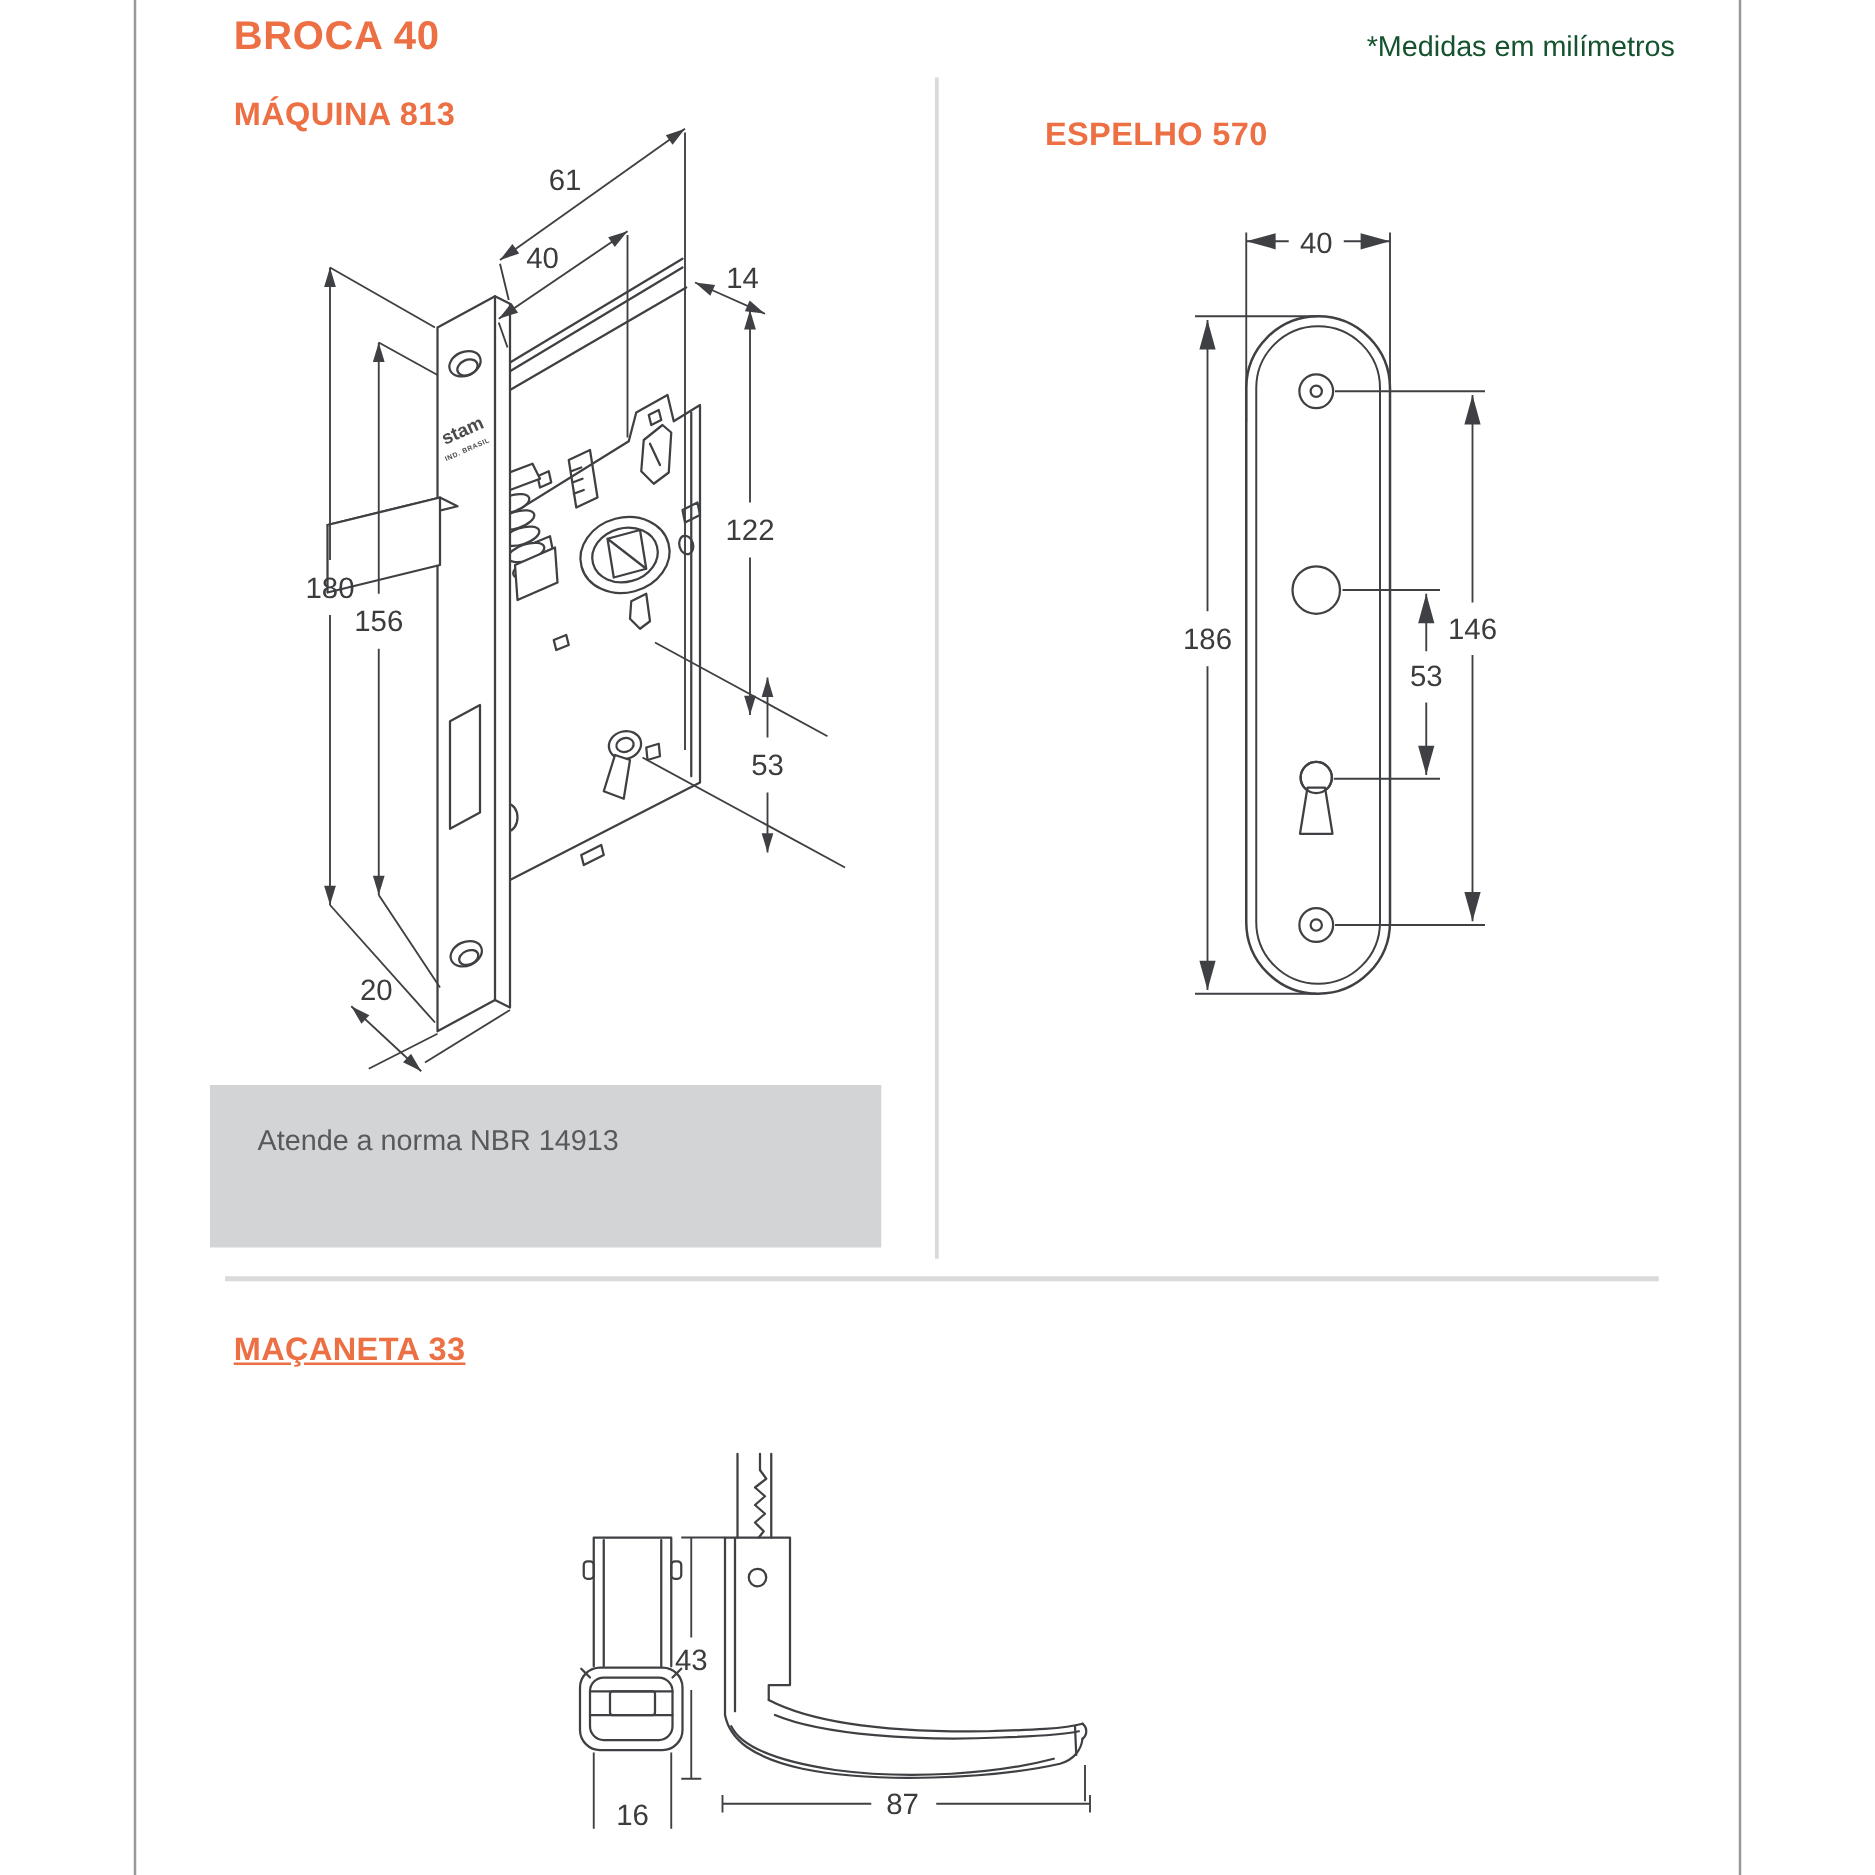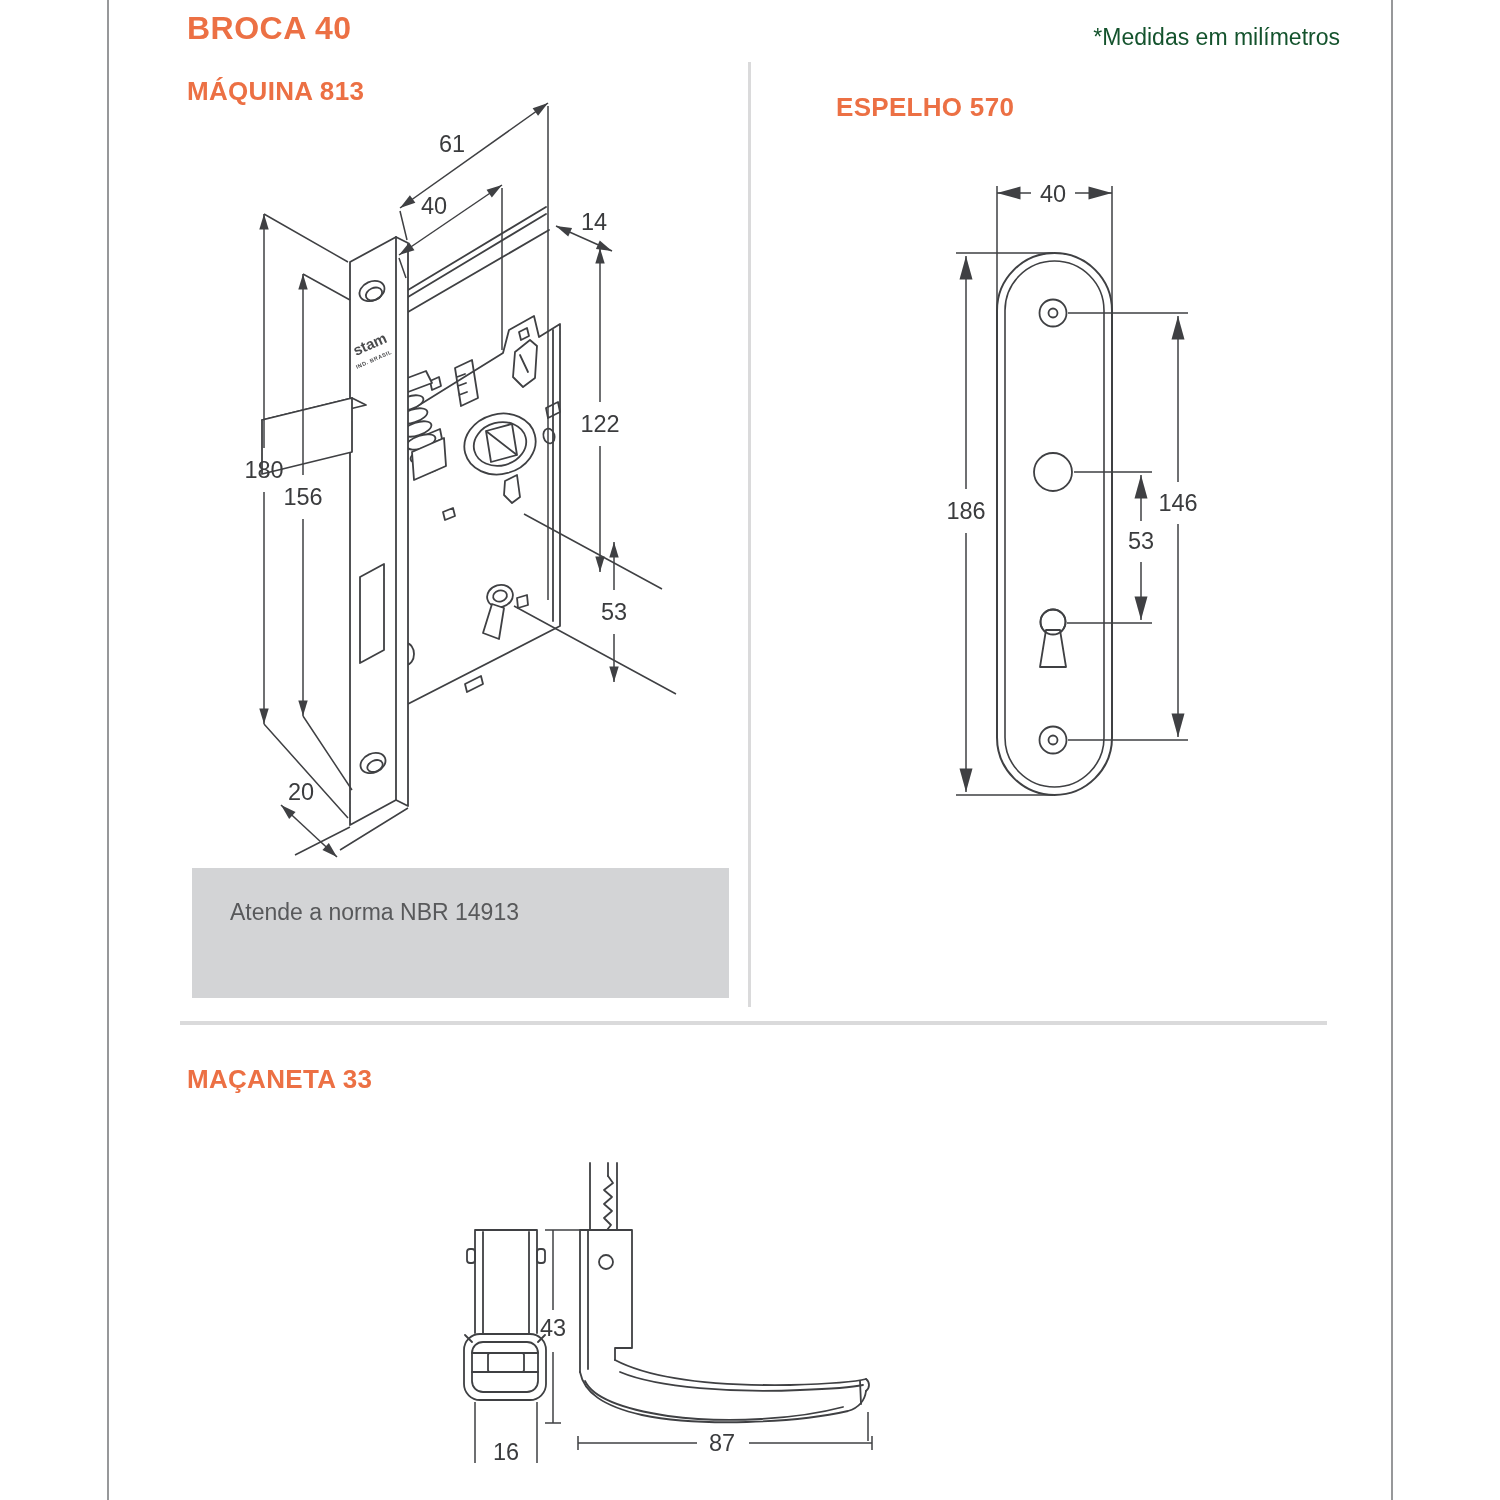--- a/index.html
+++ b/index.html
@@ -15,25 +15,25 @@
     color:#ec7044;letter-spacing:.5px;
   }
   .units-note{
     position:absolute;right:160px;top:24px;font-size:23px;color:#14532d;
   }
   .sec-title{
     position:absolute;font-size:26px;font-weight:800;color:#ec7044;letter-spacing:.3px;
   }
   .sec-title.maquina{left:187px;top:76px;}
   .sec-title.espelho{left:836px;top:92px;}
-  .sec-title.macaneta{left:187px;top:1064px;}
+  .sec-title.macaneta{left:187px;top:1064px;text-decoration:underline;}
   .v-divider{position:absolute;left:748px;top:62px;width:3px;height:945px;background:#dadadb;}
   .h-divider{position:absolute;left:180px;top:1021px;width:1147px;height:4px;background:#dadadb;}
   .info-box{
-    position:absolute;left:192px;top:868px;width:537px;height:130px;background:#d3d4d6;
+    position:absolute;left:168px;top:868px;width:537px;height:130px;background:#d3d4d6;
     box-sizing:border-box;padding:25px 10px 0 38px;
   }
   .info-box p{margin:0;font-size:23px;line-height:39px;color:#58595b;}
   svg{position:absolute;}
   svg .draw{stroke:#3f4043;fill:none;stroke-width:1.8;stroke-linejoin:round;stroke-linecap:round;}
   svg .solid{fill:#ffffff;}
   svg .dim{stroke:#3f4043;fill:none;stroke-width:1.5;}
   svg .dimtext{fill:#3b3c3e;font-size:23.5px;font-weight:400;text-anchor:middle;stroke:none;}
   svg .logo1{fill:#4a4b4d;font-size:15px;font-weight:700;stroke:none;}
   svg .logo2{fill:#4a4b4d;font-size:5.5px;font-weight:700;letter-spacing:.5px;stroke:none;}

